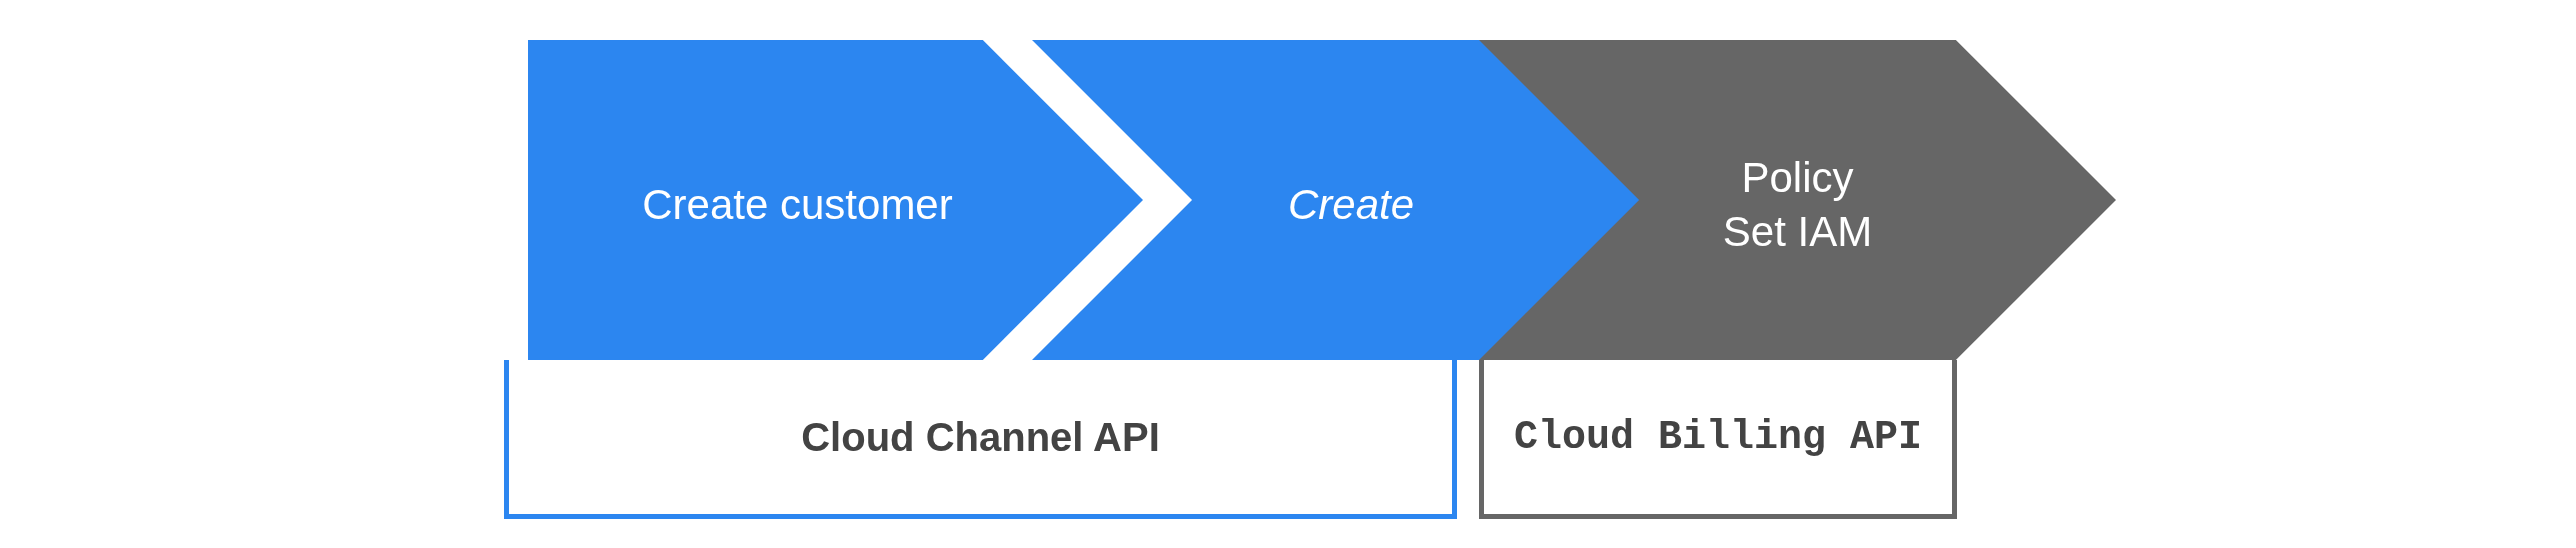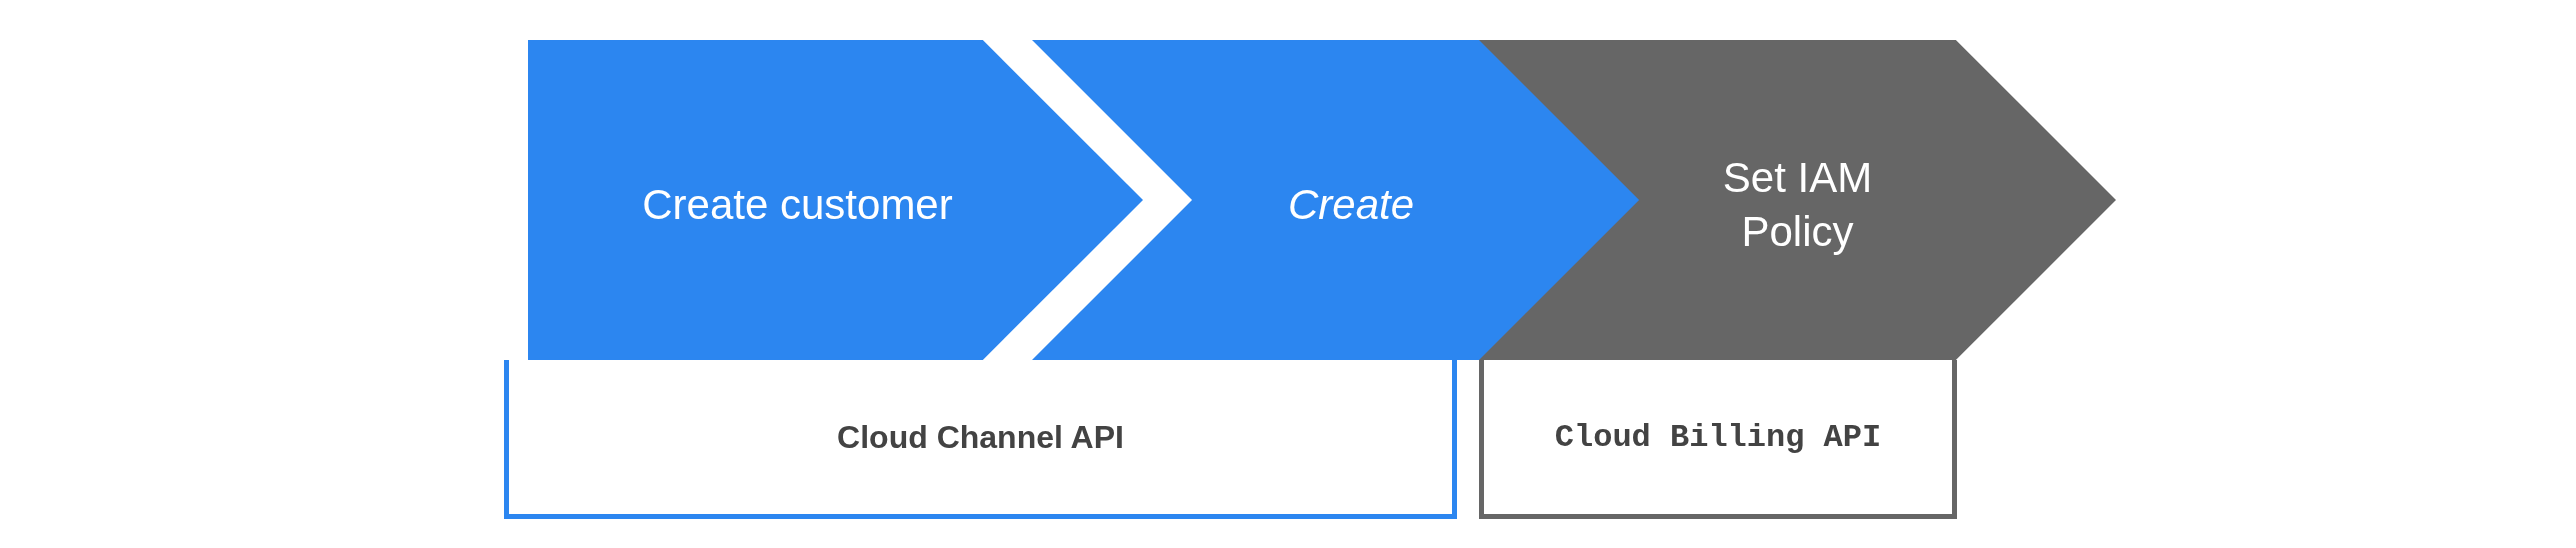--- a/index.html
+++ b/index.html
@@ -62,21 +62,21 @@
     background: #ffffff;
     border-style: solid;
     border-width: 0 5.5px 5.5px 5.5px; 
     display: flex;
     align-items: center;
     justify-content: center;
   }
   .api-box-1 { left: 504px;  width: 953px; }
   .api-box-2 { left: 1479px; width: 478px;  }
   .api-box-label {
-    font-size: 32px;
+    font-size: 40px;
     font-weight: 700;
     white-space: nowrap;
   }
 </style>
 </head>
 <body>
 
 <div class="canvas" style="background: rgb(255, 255, 255);">
 
   <div class="step step-1" style="background: rgb(44, 134, 240); color: rgb(255, 255, 255);">
@@ -86,22 +86,22 @@
   </div>
 
   <div class="step step-2" style="background: rgb(44, 134, 240); color: rgb(255, 255, 255);">
     <div class="step-label">
       <span>Create</span>
     </div>
   </div>
 
   <div class="step step-3" style="background: rgb(102, 102, 102); color: rgb(255, 255, 255);">
     <div class="step-label">
+      <span>Policy</span>
       <span>Set IAM</span>
-      <span>Policy</span>
     </div>
   </div>
 
   <div class="api-box api-box-1" style="border-color: rgb(44, 134, 240);">
     <div class="api-box-label" style="color: rgb(67, 67, 67);">Cloud Channel API</div>
   </div>
 
   <div class="api-box api-box-2" style="border-color: rgb(102, 102, 102); font-family: Liberation Mono, monospace;">
     <div class="api-box-label" style="color: rgb(67, 67, 67);">Cloud Billing API</div>
   </div>

